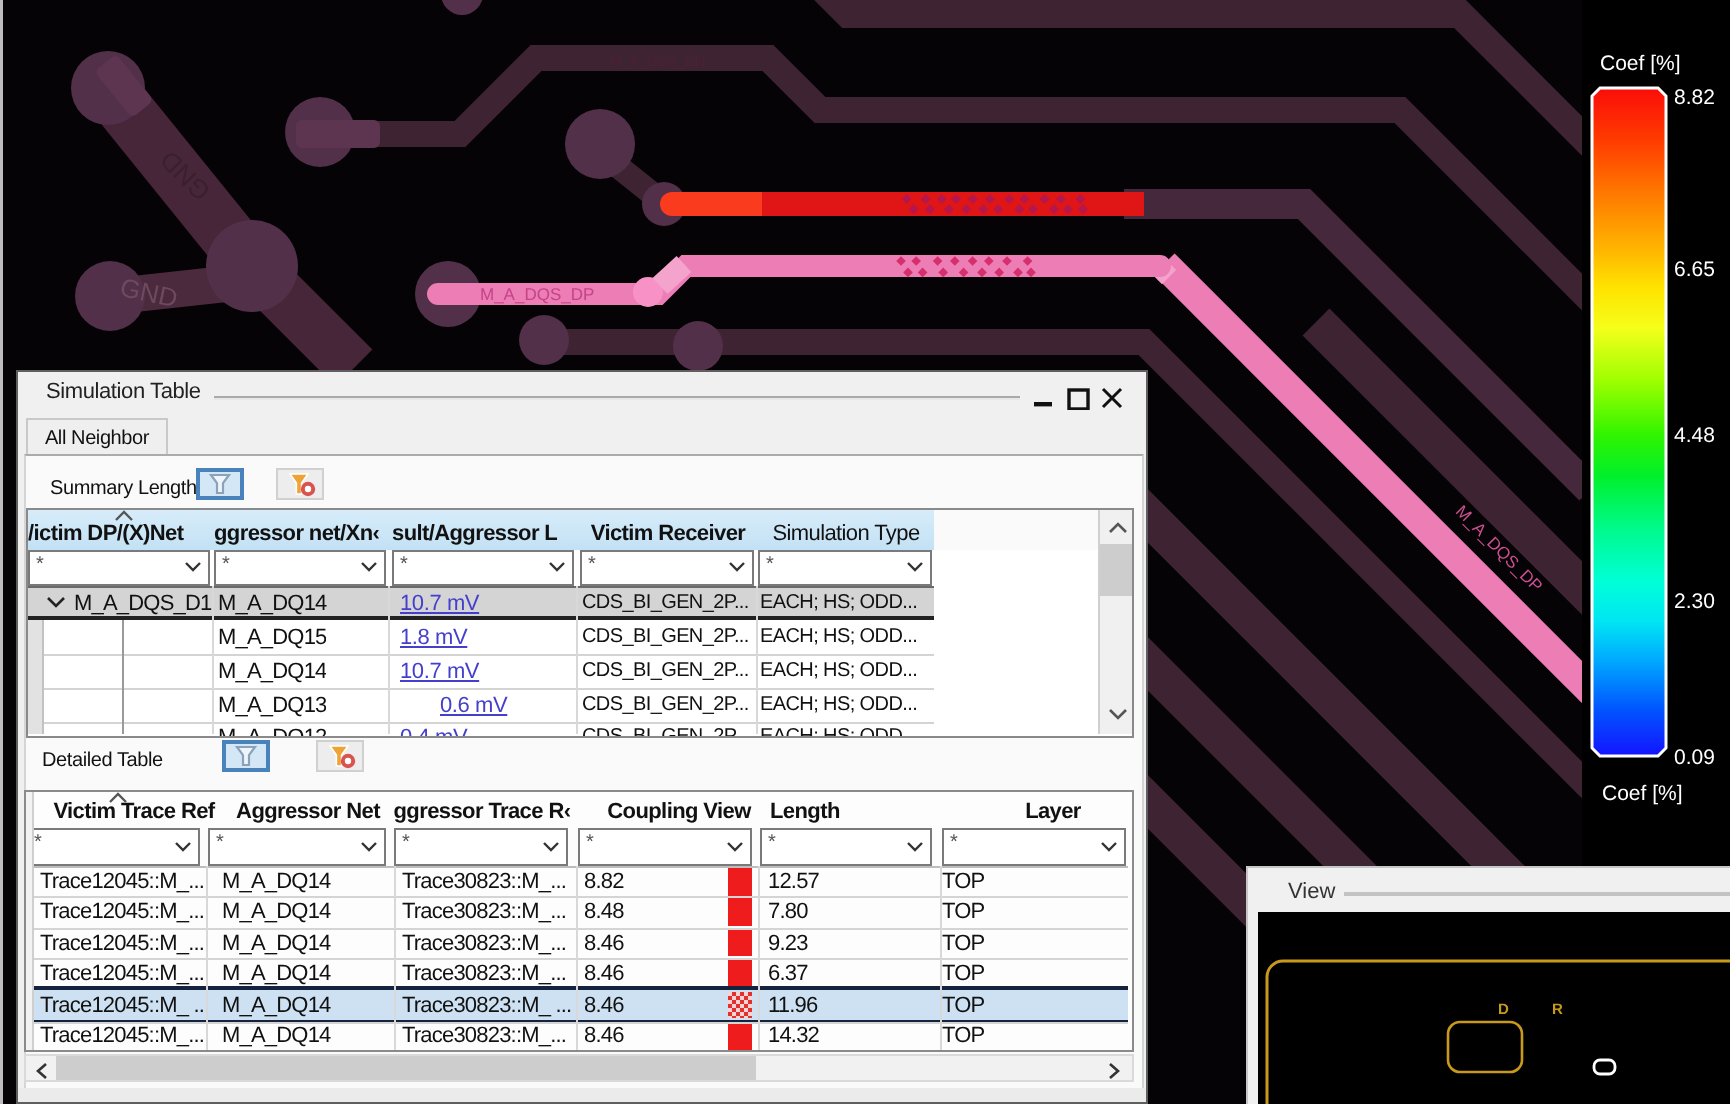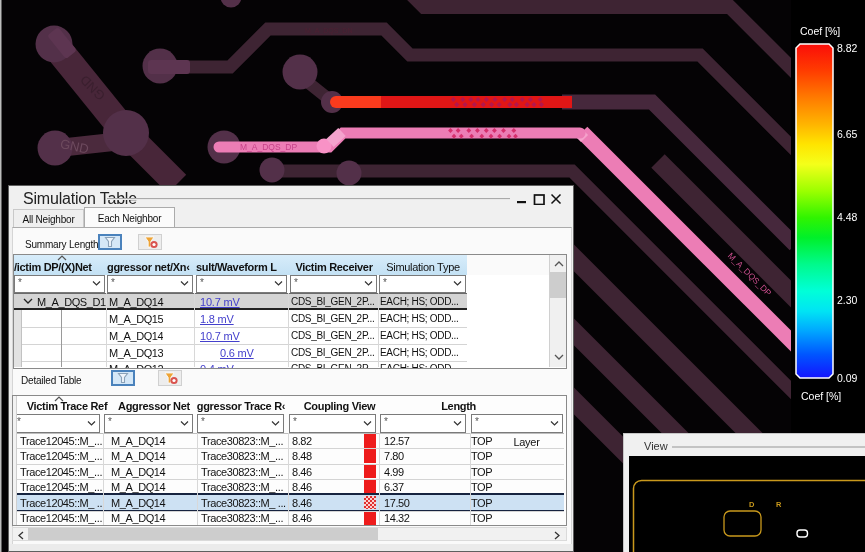--- a/index.html
+++ b/index.html
@@ -1,19 +1,19 @@
 <!DOCTYPE html>
 <html><head><meta charset="utf-8"><style>
 html,body{margin:0;padding:0;background:#000;}
 #c{position:relative;width:865px;height:552px;overflow:hidden;background:#050305;font-family:"Liberation Sans",sans-serif;}
 #c *{box-sizing:border-box;}
 svg.bg{position:absolute;left:0;top:0;}
 .abs{position:absolute;}
 #win{left:8px;top:185px;width:566px;height:367px;background:#f0f0f0;border:1px solid #5f5f5f;font-size:11px;color:#111;}
-#win .ttl{position:absolute;left:14px;top:4px;color:#222;font-size:16px;letter-spacing:-0.2px;}
+#win .ttl{position:absolute;left:14px;top:4px;color:#222;font-size:11px;letter-spacing:-0.2px;}
 #win .tline{position:absolute;left:98px;right:63px;top:12px;height:2px;border-top:1px solid #aaa;border-bottom:1px solid #e8e8e8;}
 .wbtn{position:absolute;top:3px;width:14px;height:14px;color:#111;font-size:12px;text-align:center;line-height:14px;}
 .tab{position:absolute;text-align:center;font-size:10px;letter-spacing:-0.2px;}
 #tab1{left:4px;top:23px;width:71px;height:19px;background:#efefef;border:1px solid #c9c9c9;line-height:19px;}
 #tab2{left:75px;top:21px;width:91px;height:21px;background:#fbfbfb;border:1px solid #ababab;border-bottom:none;line-height:21px;}
 #page{position:absolute;left:3px;top:41px;width:560px;height:323px;background:#fafafa;border:1px solid #d5d5d5;border-top:1px solid #ababab;}
 .flbl{position:absolute;color:#111;font-size:10px;letter-spacing:-0.2px;}
 .fbtn{position:absolute;width:24px;height:16px;}
 .fbtn.on{background:#d4e7f7;border:2px solid #4a82bc;}
 .fbtn.off{background:#ededed;border:1px solid #d0d0d0;}
@@ -164,41 +164,40 @@
   <div class="wbtn" style="right:44px;top:5px;"><svg width="14" height="14">
           <rect x="2" y="10" width="9" height="2.2" fill="#111"></rect>
         </svg></div>
   <div class="wbtn" style="right:27px;top:5px;"><svg width="14" height="14">
           <rect x="2.5" y="4" width="9.5" height="9.5" fill="none" stroke="#111" stroke-width="1.7"></rect>
         </svg></div>
   <div class="wbtn" style="right:10px;top:5px;"><svg width="14" height="14">
           <path d="M2.5,3.5 L11.5,12.5 M11.5,3.5 L2.5,12.5" stroke="#111" stroke-width="1.5"></path>
         </svg></div>
   <div class="tab" id="tab1">All Neighbor</div>
-  <div class="tab" id="tab2">Each Neighbor</div>
   <div id="page"></div>
   <div class="flbl" style="left:16px;top:53px;">Summary Length</div>
   <div class="fbtn on" style="left:89px;top:48px;">
         <svg width="20" height="12" style="position:absolute;left:0px;top:0px;">
           <path d="M5.5,1.5 L14.5,1.5 L11.5,5.5 L11.5,10.5 L8.5,10.5 L8.5,5.5 Z" fill="#eef4fa" stroke="#8ba2b8" stroke-width="1.1"></path>
         </svg>
       </div>
   <div class="fbtn off" style="left:129px;top:48px;">
         <svg width="22" height="14" style="position:absolute;left:0px;top:0px;">
           <path d="M6,2 L15,2 L11.8,6.5 L11.8,12 L9.2,12 L9.2,6.5 Z" fill="#eda335" stroke="#fff" stroke-width="0.8"></path>
           <circle cx="15" cy="9.5" r="3.6" fill="#d9534f"></circle>
           <circle cx="15" cy="9.5" r="1.6" fill="#fff"></circle>
         </svg>
       </div>
   <div class="grid" id="sgrid" style="left:4px;top:68px;width:554px;height:115px;">
     <div class="abs" style="left:0;top:0;width:453px;height:20px;background:linear-gradient(#d7ecfa,#c3e1f4);"></div>
     <div class="abs" style="left:453px;top:0;width:99px;height:20px;background:#fafafa;"></div>
     <div class="cell" style="left:0px;top:6px;width:92px;font-weight:bold;letter-spacing:-0.3px;">/ictim DP/(X)Net</div>
     <div class="cell" style="left:93px;top:6px;width:87px;font-weight:bold;letter-spacing:-0.3px;">ggressor net/Xn‹</div>
-    <div class="cell" style="left:182px;top:6px;width:91px;font-weight:bold;letter-spacing:-0.3px;">sult/Waveform L</div>
+    <div class="cell" style="left:182px;top:6px;width:91px;font-weight:bold;letter-spacing:-0.3px;">sult/Aggressor L</div>
     <div class="cell" style="left:276px;top:6px;width:88px;font-weight:bold;letter-spacing:-0.3px;text-align:center;">Victim Receiver</div>
     <div class="cell" style="left:365px;top:6px;width:88px;font-weight:normal;letter-spacing:-0.3px;text-align:center;">Simulation Type</div>
     <svg class="abs" style="left:42px;top:0px;" width="12" height="6">
           <path d="M2,5 L6,1 L10,5" fill="none" stroke="#555" stroke-width="1.2"></path>
         </svg>
     <div class="fcell" style="left:0px;top:20px;width:91px;height:18px;">
           <span class="st">*</span>
           <svg width="9" height="7">
             <path d="M1,1.5 L4.5,5 L8,1.5" fill="none" stroke="#333" stroke-width="1.2"></path>
           </svg>
@@ -285,22 +284,22 @@
           <path d="M6,2 L15,2 L11.8,6.5 L11.8,12 L9.2,12 L9.2,6.5 Z" fill="#eda335" stroke="#fff" stroke-width="0.8"></path>
           <circle cx="15" cy="9.5" r="3.6" fill="#d9534f"></circle>
           <circle cx="15" cy="9.5" r="1.6" fill="#fff"></circle>
         </svg>
       </div>
   <div class="grid" id="dgrid" style="left:3px;top:209px;width:555px;height:131px;background:#fdfdfd;">
     <div class="cell" style="left:8px;top:4px;width:92px;font-weight:bold;letter-spacing:-0.3px;text-align:center;">Victim Trace Ref</div>
     <div class="cell" style="left:94px;top:4px;width:94px;font-weight:bold;letter-spacing:-0.3px;text-align:center;">Aggressor Net</div>
     <div class="cell" style="left:182px;top:4px;width:92px;font-weight:bold;letter-spacing:-0.3px;text-align:center;">ggressor Trace R‹</div>
     <div class="cell" style="left:281px;top:4px;width:91px;font-weight:bold;letter-spacing:-0.3px;text-align:center;">Coupling View</div>
-    <div class="cell" style="left:372px;top:4px;width:91px;font-weight:bold;letter-spacing:-0.3px;text-align:right;">Length</div>
-    <div class="cell" style="left:466px;top:4px;width:95px;font-weight:normal;letter-spacing:-0.3px;text-align:center;margin-top:36px;">Layer</div>
+    <div class="cell" style="left:372px;top:4px;width:91px;font-weight:bold;letter-spacing:-0.3px;text-align:left;">Length</div>
+    <div class="cell" style="left:466px;top:4px;width:95px;font-weight:bold;letter-spacing:-0.3px;text-align:center;">Layer</div>
     <svg class="abs" style="left:40px;top:0px;" width="12" height="6">
           <path d="M2,5 L6,1 L10,5" fill="none" stroke="#555" stroke-width="1.2"></path>
         </svg>
     <div class="fcell" style="left:0px;top:18px;width:87px;height:19px;">
           <span class="st">*</span>
           <svg width="9" height="7" style="top:5px;">
             <path d="M1,1.5 L4.5,5 L8,1.5" fill="none" stroke="#333" stroke-width="1.2"></path>
           </svg>
         </div>
     <div class="fcell" style="left:91px;top:18px;width:89px;height:19px;">
@@ -345,36 +344,36 @@
         <div class="cell" style="left:188px;top:54.4px;width:85px;">Trace30823::M_...</div>
         <div class="cell" style="left:279px;top:54.4px;">8.48</div>
         <div class="bar" style="left:351px;top:52.9px;"></div>
         <div class="cell" style="left:371px;top:54.4px;">7.80</div>
         <div class="cell" style="left:458px;top:54.4px;">TOP</div>
     <div class="cell" style="left:7px;top:69.8px;width:82px;">Trace12045::M_...</div>
         <div class="cell" style="left:98px;top:69.8px;width:80px;">M_A_DQ14</div>
         <div class="cell" style="left:188px;top:69.8px;width:85px;">Trace30823::M_...</div>
         <div class="cell" style="left:279px;top:69.8px;">8.46</div>
         <div class="bar" style="left:351px;top:68.3px;"></div>
-        <div class="cell" style="left:371px;top:69.8px;">4.99</div>
+        <div class="cell" style="left:371px;top:69.8px;">9.23</div>
         <div class="cell" style="left:458px;top:69.8px;">TOP</div>
     <div class="cell" style="left:7px;top:85.2px;width:82px;">Trace12045::M_...</div>
         <div class="cell" style="left:98px;top:85.2px;width:80px;">M_A_DQ14</div>
         <div class="cell" style="left:188px;top:85.2px;width:85px;">Trace30823::M_...</div>
         <div class="cell" style="left:279px;top:85.2px;">8.46</div>
         <div class="bar" style="left:351px;top:83.7px;"></div>
         <div class="cell" style="left:371px;top:85.2px;">6.37</div>
         <div class="cell" style="left:458px;top:85.2px;">TOP</div>
     <div class="abs" style="left:0px;top:96.6px;width:551px;height:19.4px;background:#cde1f3;border-top:2px solid #16233f;border-bottom:2px solid #16233f;"></div>
     <div class="cell" style="left:7px;top:100.6px;width:82px;">Trace12045::M_ ...</div>
         <div class="cell" style="left:98px;top:100.6px;width:80px;">M_A_DQ14</div>
         <div class="cell" style="left:188px;top:100.6px;width:85px;">Trace30823::M_ ...</div>
         <div class="cell" style="left:279px;top:100.6px;">8.46</div>
         <div class="bar chk" style="left:351px;top:99.6px;height:13px;"></div>
-        <div class="cell" style="left:371px;top:100.6px;">17.50</div>
+        <div class="cell" style="left:371px;top:100.6px;">11.96</div>
         <div class="cell" style="left:458px;top:100.6px;">TOP</div>
     <div class="cell" style="left:7px;top:116.4px;width:82px;">Trace12045::M_...</div>
         <div class="cell" style="left:98px;top:116.4px;width:80px;">M_A_DQ14</div>
         <div class="cell" style="left:188px;top:116.4px;width:85px;">Trace30823::M_...</div>
         <div class="cell" style="left:279px;top:116.4px;">8.46</div>
         <div class="bar" style="left:351px;top:115.4px;"></div>
         <div class="cell" style="left:371px;top:116.4px;">14.32</div>
         <div class="cell" style="left:458px;top:116.4px;">TOP</div>
     <div class="hln" style="left:0;top:37px;width:551px;background:#bdbdbd;"></div>
     <div class="hln" style="left:0;top:52.4px;width:551px;"></div>

